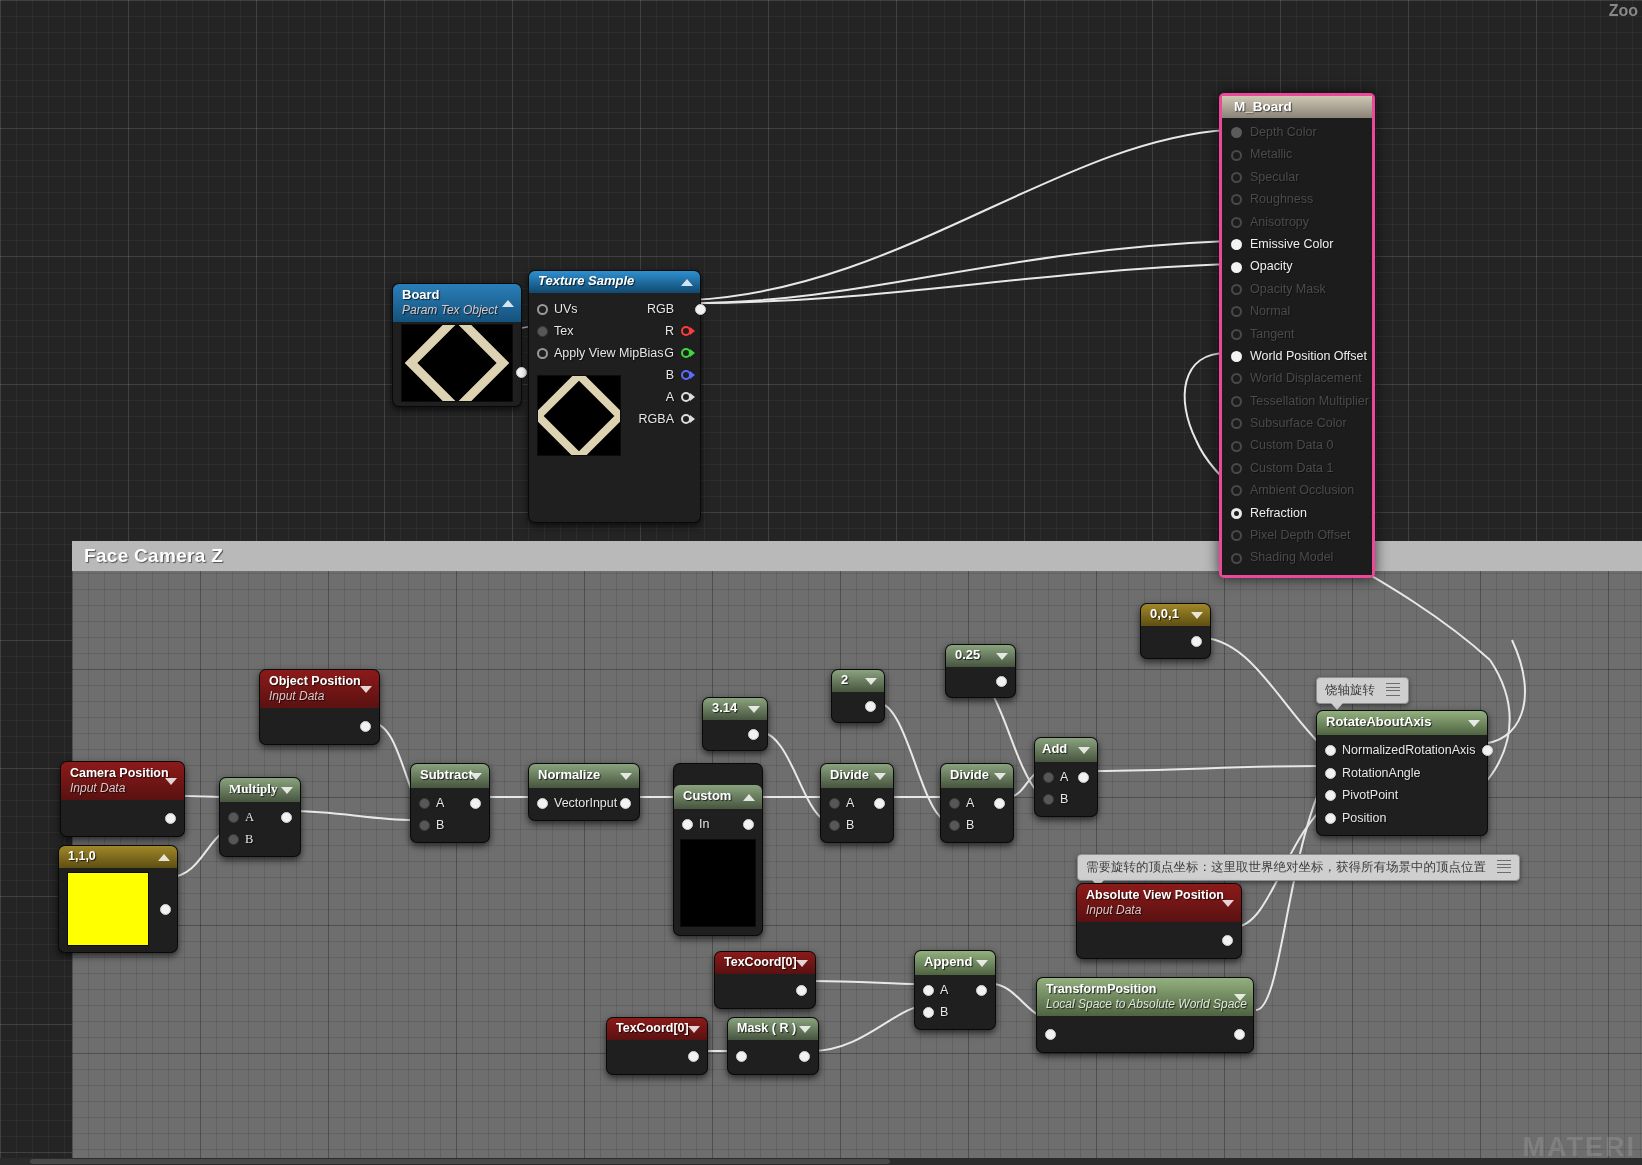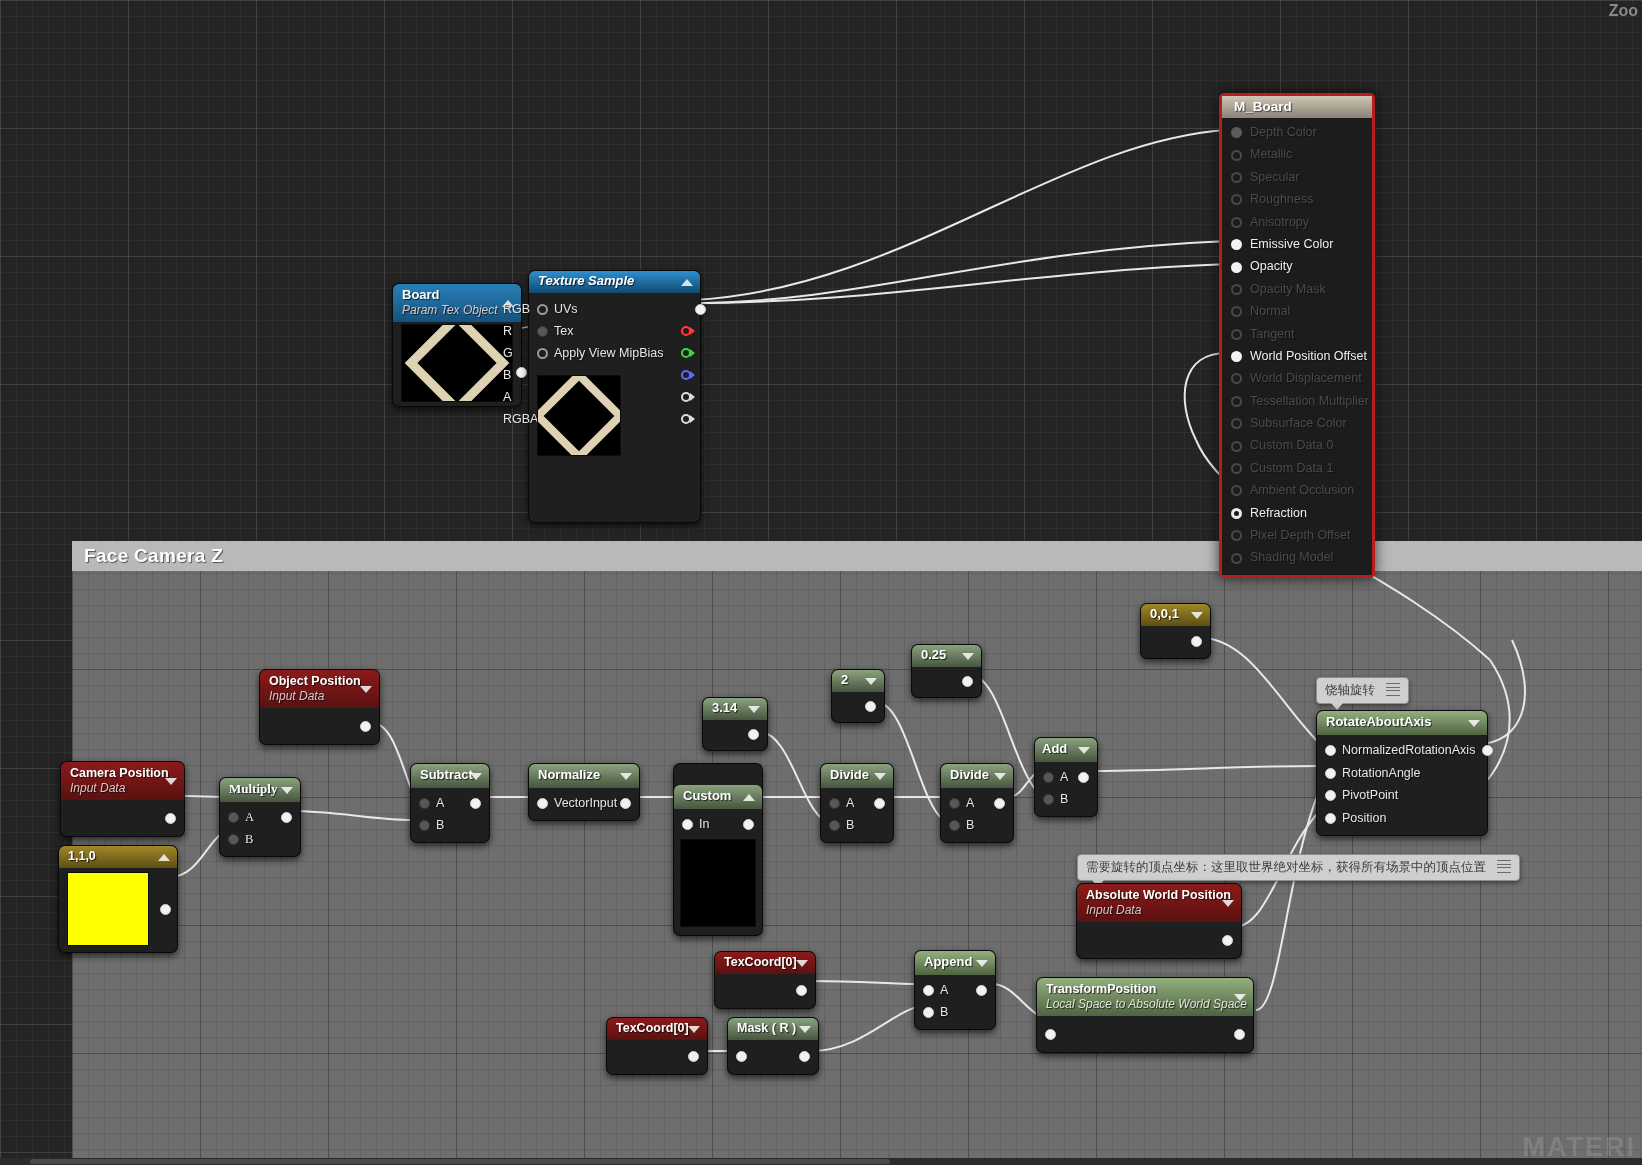--- a/index.html
+++ b/index.html
@@ -90,21 +90,21 @@
   .caret.down{border-top:7px solid rgba(255,255,255,.82);}
   .caret.up{border-bottom:7px solid rgba(255,255,255,.82);}
 
   .body{padding:4px 0 6px 0;position:relative;}
   .row{
     position:relative;height:22px;line-height:22px;
     font-size:12.5px;color:#e6e6e6;
     white-space:nowrap;
   }
   .row .lbl{margin-left:25px;text-shadow:1px 1px 1px rgba(0,0,0,.6);}
-  .row .lbl.right{margin-left:0;margin-right:26px;display:block;}
+  .row .lbl.right{margin-left:0;margin-right:26px;text-align:right;display:block;}
 
   
   .pin{
     position:absolute;width:11px;height:11px;border-radius:50%;
     top:50%;margin-top:-5px;
     box-sizing:border-box;
   }
   .pin.filled{background:#f2f2f2;border:1px solid #cfcfcf;}
   .pin.hollow{background:transparent;border:2px solid #9a9a9a;}
   .pin.greydot{background:#575757;border:1px solid #3a3a3a;}
@@ -135,21 +135,21 @@
     transform:translate(-50%,-50%) rotate(45deg);
     border:9px solid #ddd2b2;
     box-sizing:border-box;
     box-shadow:0 0 2px rgba(0,0,0,.6) inset;
   }
   .swatch-yellow{background:#ffff00;}
 
   
   .matnode{
     position:absolute;
-    border:3px solid #b91c1c;
+    border:3px solid #ec4899;
     border-radius:5px;
     background:#1d1d1d;
     box-shadow:0 0 14px rgba(0,0,0,.7);
   }
   .matnode .mhdr{
     background:linear-gradient(to bottom,#cfc7b4,#8a8377);
     height:22px;line-height:22px;
     padding-left:12px;
     font-size:13.5px;font-weight:bold;color:#ffffff;
     text-shadow:1px 1px 1px rgba(0,0,0,.6);
@@ -484,21 +484,21 @@
   <div class="node" style="left:831px;top:669px;width:52px;">
     <div class="hdr hdr-green" style="padding:2px 8px 3px 9px;">
       <div class="t">2</div>
       <span class="caret down"></span>
     </div>
     <div class="body" style="height:20px;">
       <span class="pin filled" style="right:8px;top:9px;margin-top:0;"></span>
     </div>
   </div>
 
-  <div class="node" style="left:911px;top:644px;width:69px;">
+  <div class="node" style="left:945px;top:644px;width:69px;">
     <div class="hdr hdr-green" style="padding:2px 8px 3px 9px;">
       <div class="t">0.25</div>
       <span class="caret down"></span>
     </div>
     <div class="body" style="height:20px;">
       <span class="pin filled" style="right:8px;top:9px;margin-top:0;"></span>
     </div>
   </div>
 
   <div class="node" style="left:1140px;top:603px;width:69px;">
@@ -596,21 +596,21 @@
     </div>
   </div>
 
   <div class="bubble" style="left:1077px;top:854px;">
     <span>需要旋转的顶点坐标：这里取世界绝对坐标，获得所有场景中的顶点位置</span>
     <span class="mini"></span>
   </div>
 
   <div class="node" style="left:1076px;top:883px;width:164px;">
     <div class="hdr hdr-red">
-      <div class="t" style="font-size:12.5px;">Absolute World Position</div>
+      <div class="t" style="font-size:12.5px;">Absolute View Position</div>
       <div class="sub">Input Data</div>
       <span class="caret down"></span>
     </div>
     <div class="body" style="height:26px;">
       <span class="pin filled" style="right:8px;top:13px;margin-top:0;"></span>
     </div>
   </div>
 
   <div class="node" style="left:1036px;top:977px;width:216px;">
     <div class="hdr hdr-greenflat">

